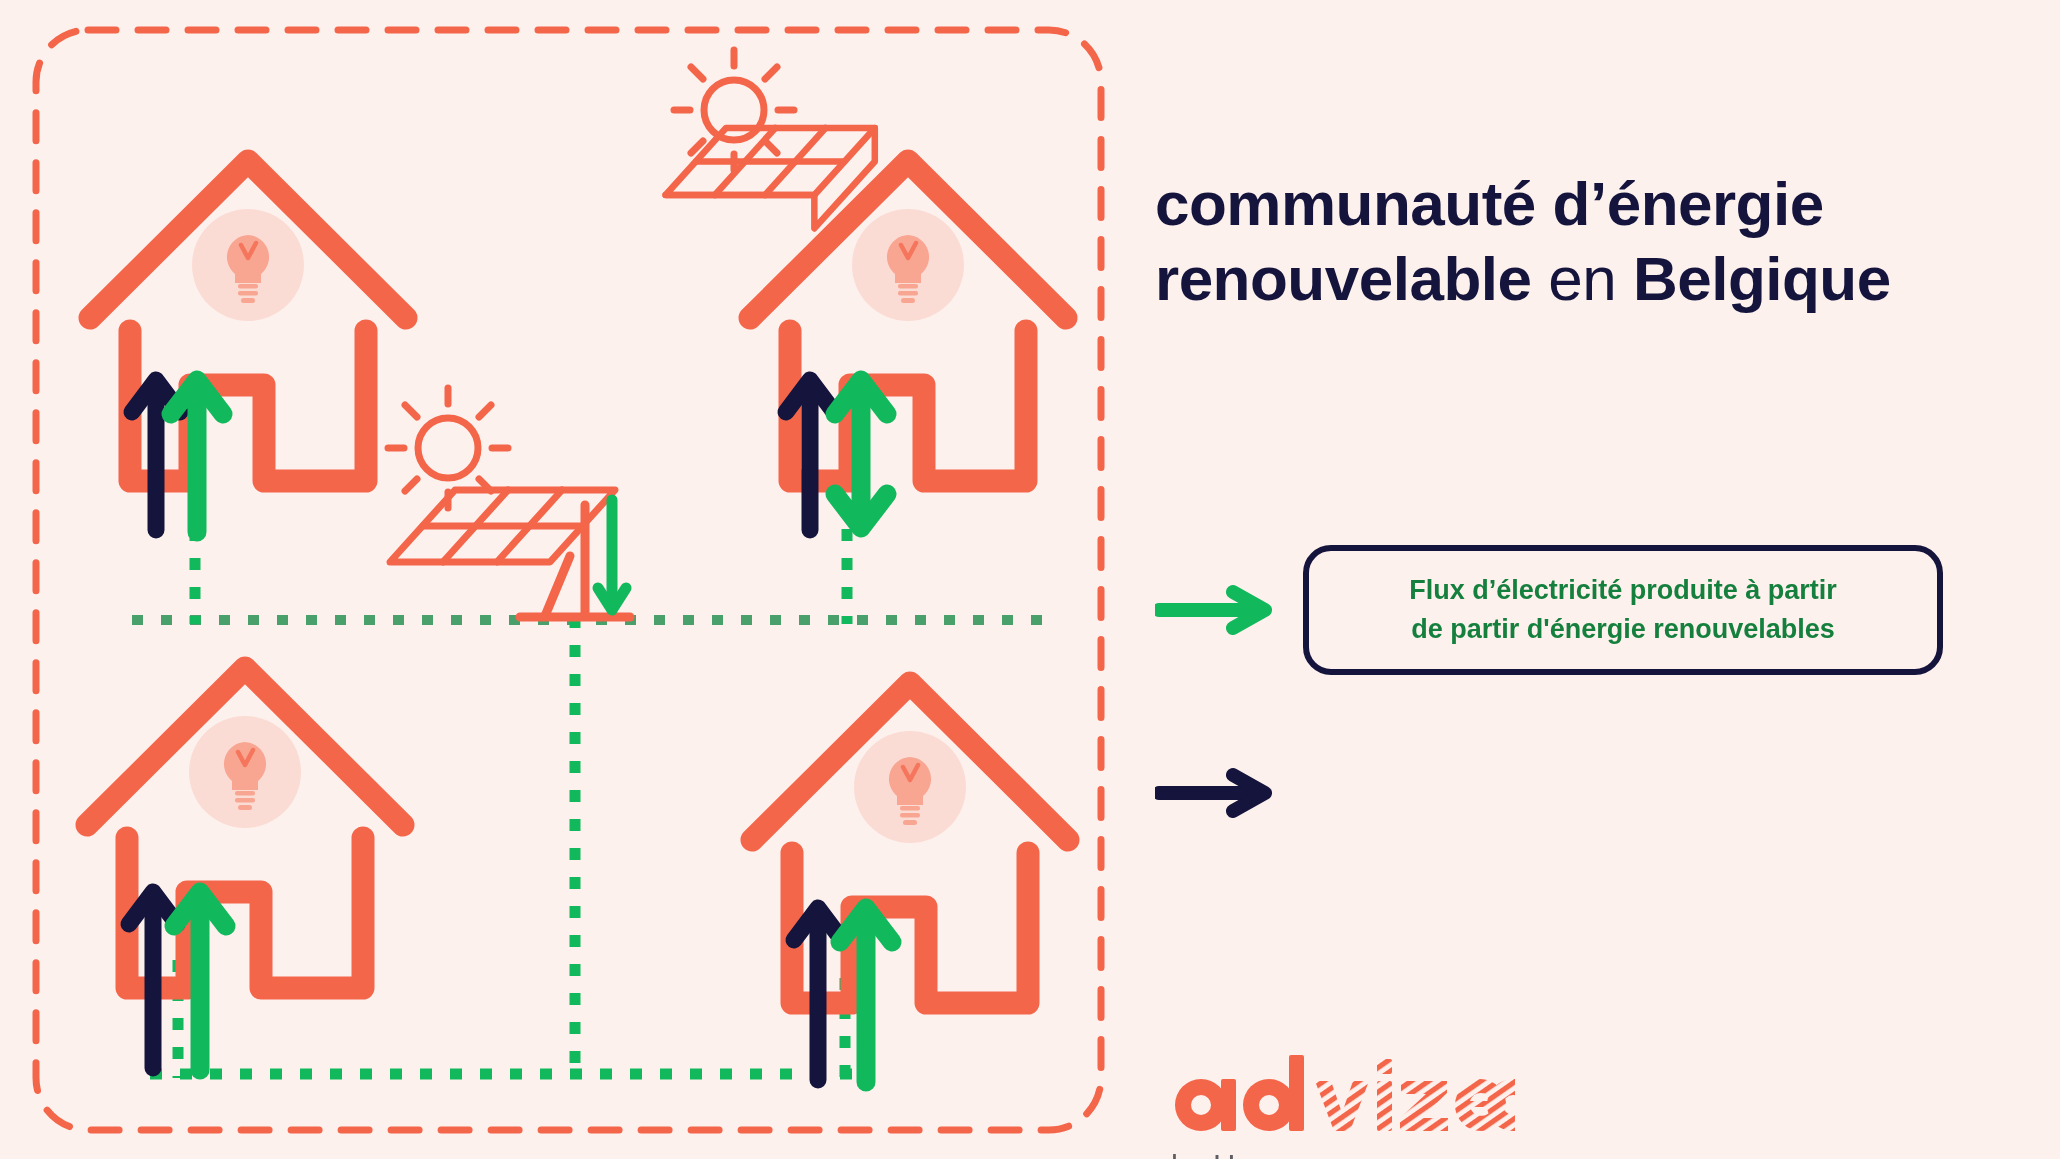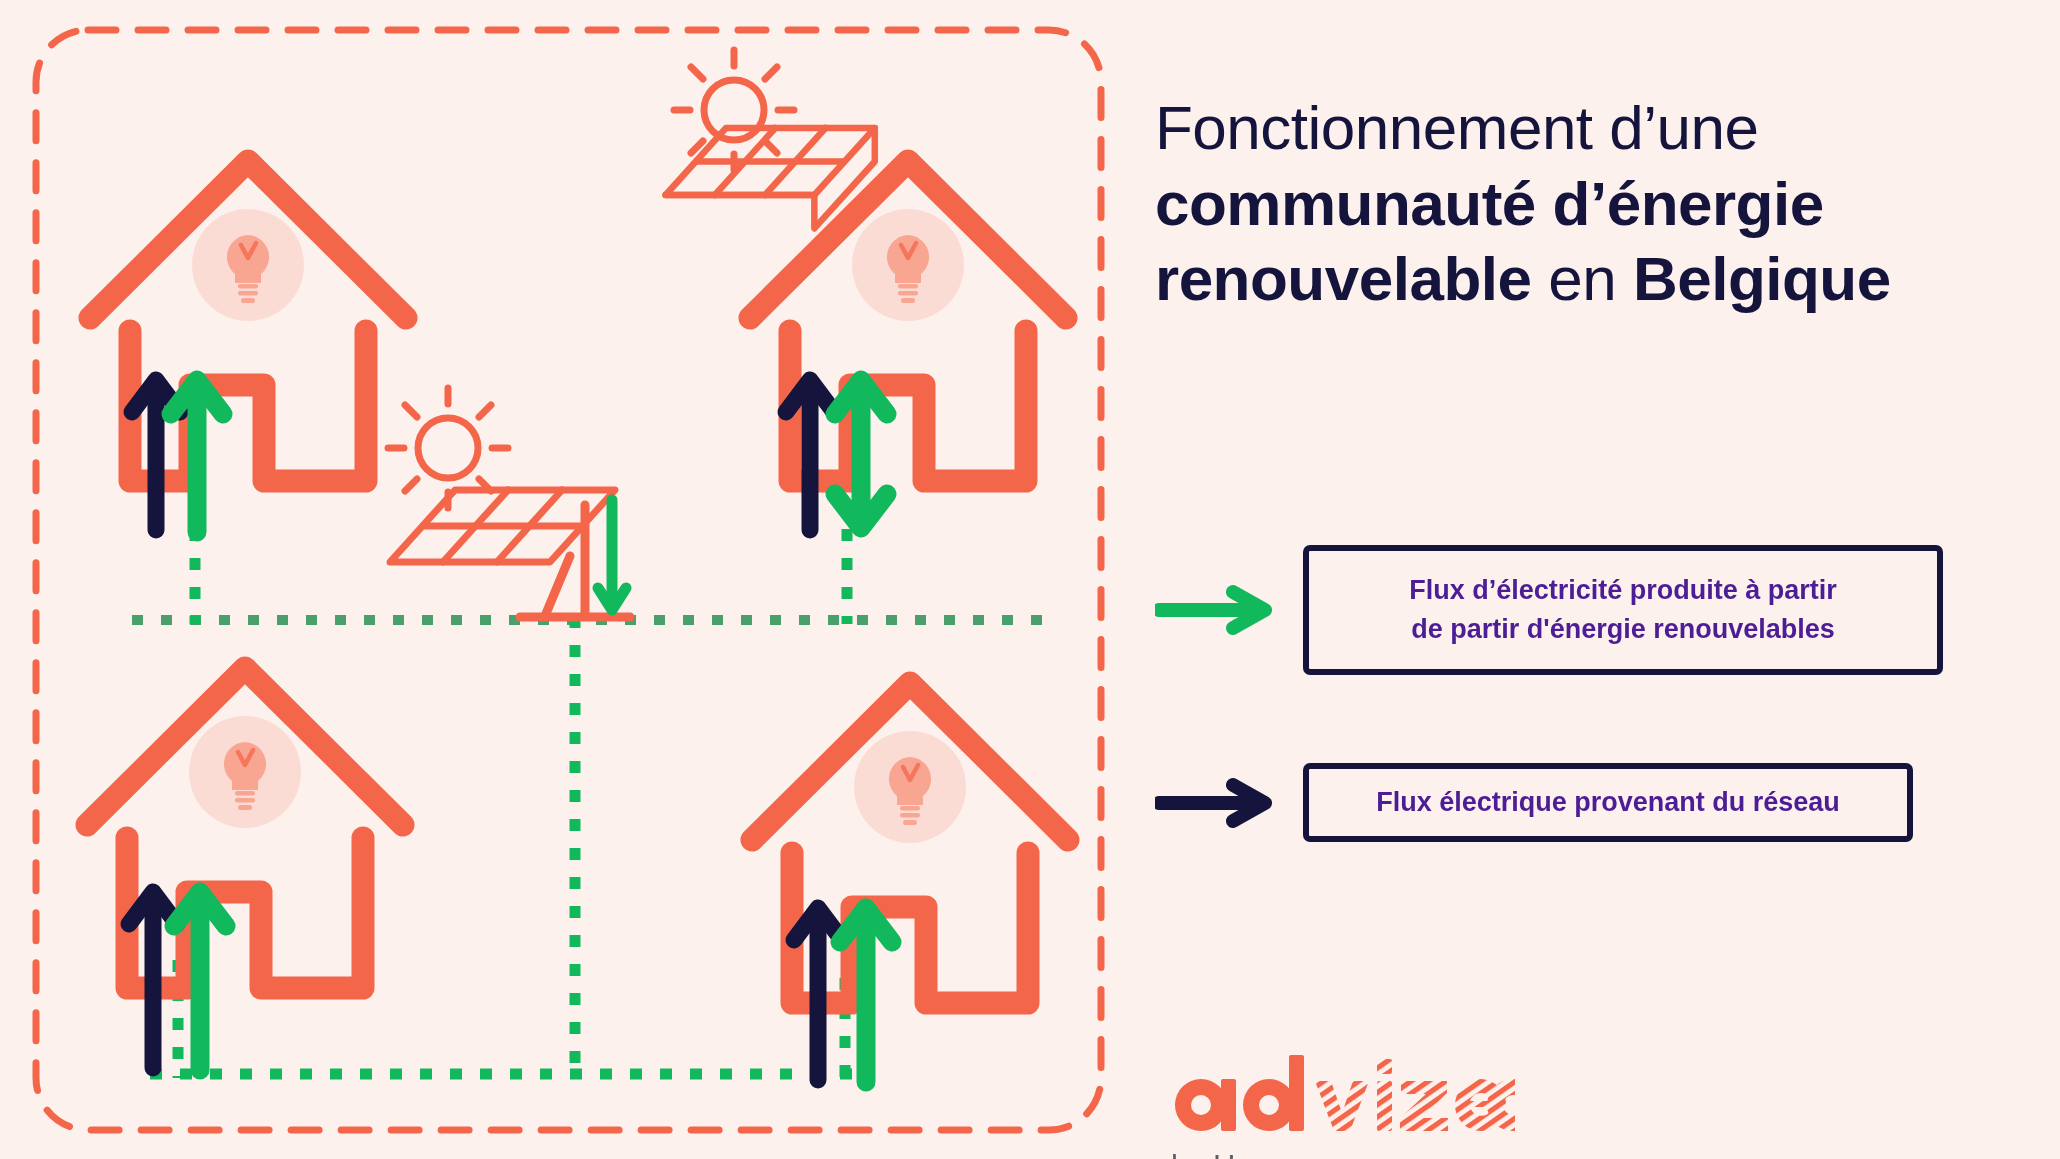--- a/index.html
+++ b/index.html
@@ -37,24 +37,24 @@
   }
   .legend-row{
     display:flex;
     align-items:center;
     gap:28px;
   }
   .legend-row + .legend-row{margin-top:88px;}
   .legend-arrow{flex:0 0 auto;width:120px;height:60px;}
   .legend-pill{
     border:6px solid #14143c;
-    border-radius:7px;
+    border-radius:28px;
     background:#fdf1ee;
     padding:16px 28px;
-    color:#4c1d95;
+    color:#15803d;
     font-weight:700;
     font-size:27px;
     line-height:1.45;
     text-align:center;
     box-sizing:border-box;
   }
   .legend-pill.two-line{width:640px;padding:20px 30px;}
   .legend-pill.one-line{width:610px;padding:14px 26px;}
 
   
@@ -226,21 +226,21 @@
       <g>
         <line x1="866" y1="1082" x2="866" y2="916" stroke="#12b85c" stroke-width="19" stroke-linecap="round"></line>
         <path d="M 840 942 L 866 908 L 892 942" fill="none" stroke="#12b85c" stroke-width="19" stroke-linecap="round" stroke-linejoin="round"></path>
       </g>
     </g>
   </svg>
 
   <div class="right-col">
 
     <h1 class="title">
-      <span>Fonctionnement d’une</span><br>
+      <br>
       <b>communauté d’énergie</b><br>
       <b>renouvelable</b><span> en </span><b>Belgique</b>
     </h1>
 
     <div class="legend">
 
       <div class="legend-row">
         <svg class="legend-arrow" viewBox="0 0 120 60">
           <line x1="4" y1="30" x2="92" y2="30" stroke="#12b85c" stroke-width="14" stroke-linecap="round"></line>
           <path d="M 78 12 L 110 30 L 78 48" fill="none" stroke="#12b85c" stroke-width="14" stroke-linecap="round" stroke-linejoin="round"></path>
@@ -249,23 +249,20 @@
           <div>Flux d’électricité produite à partir</div>
           <div>de partir d'énergie renouvelables</div>
         </div>
       </div>
 
       <div class="legend-row">
         <svg class="legend-arrow" viewBox="0 0 120 60">
           <line x1="4" y1="30" x2="92" y2="30" stroke="#14143c" stroke-width="14" stroke-linecap="round"></line>
           <path d="M 78 12 L 110 30 L 78 48" fill="none" stroke="#14143c" stroke-width="14" stroke-linecap="round" stroke-linejoin="round"></path>
         </svg>
-        <div class="legend-pill one-line">
-          <div>Flux électrique provenant du réseau</div>
-        </div>
       </div>
 
     </div>
 
     <div class="logo-wrap">
       <svg class="logo-mark" width="350" height="92" viewBox="0 0 350 92">
 
         <g fill="#f4664a">
 
           <path d="M 36 24 a 26 26 0 1 0 0 52 a 26 26 0 1 0 0 -52 z

